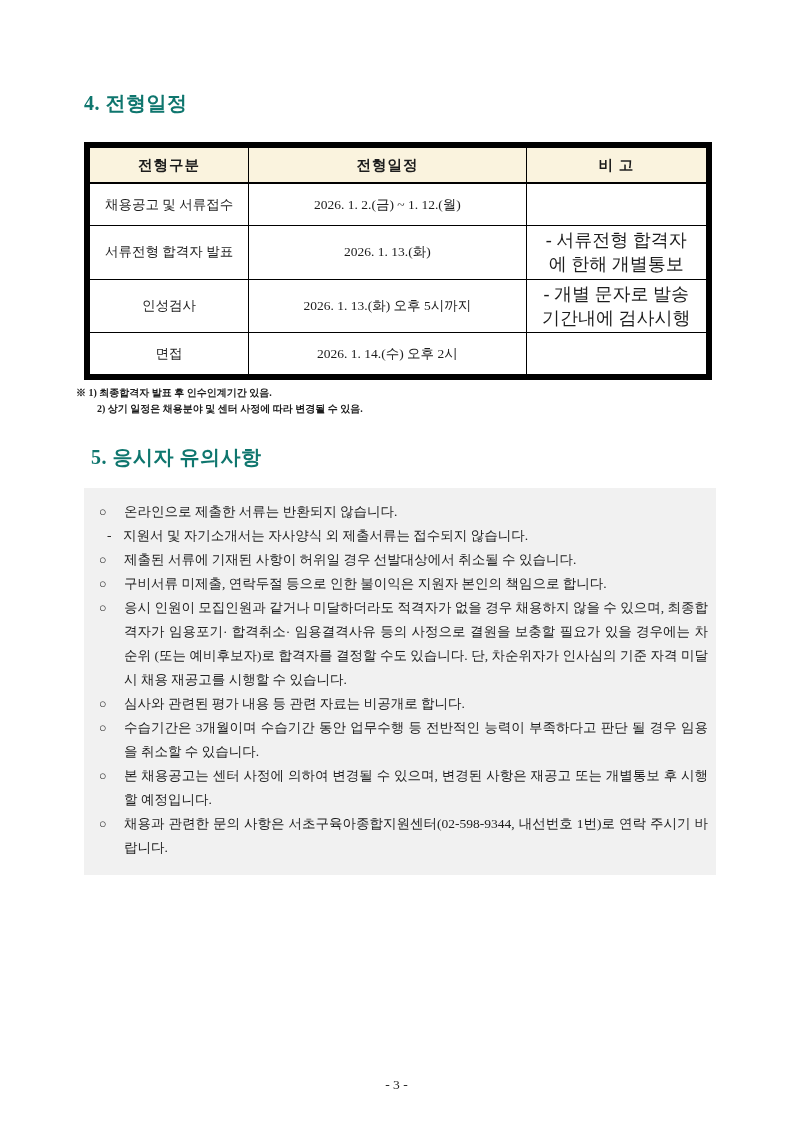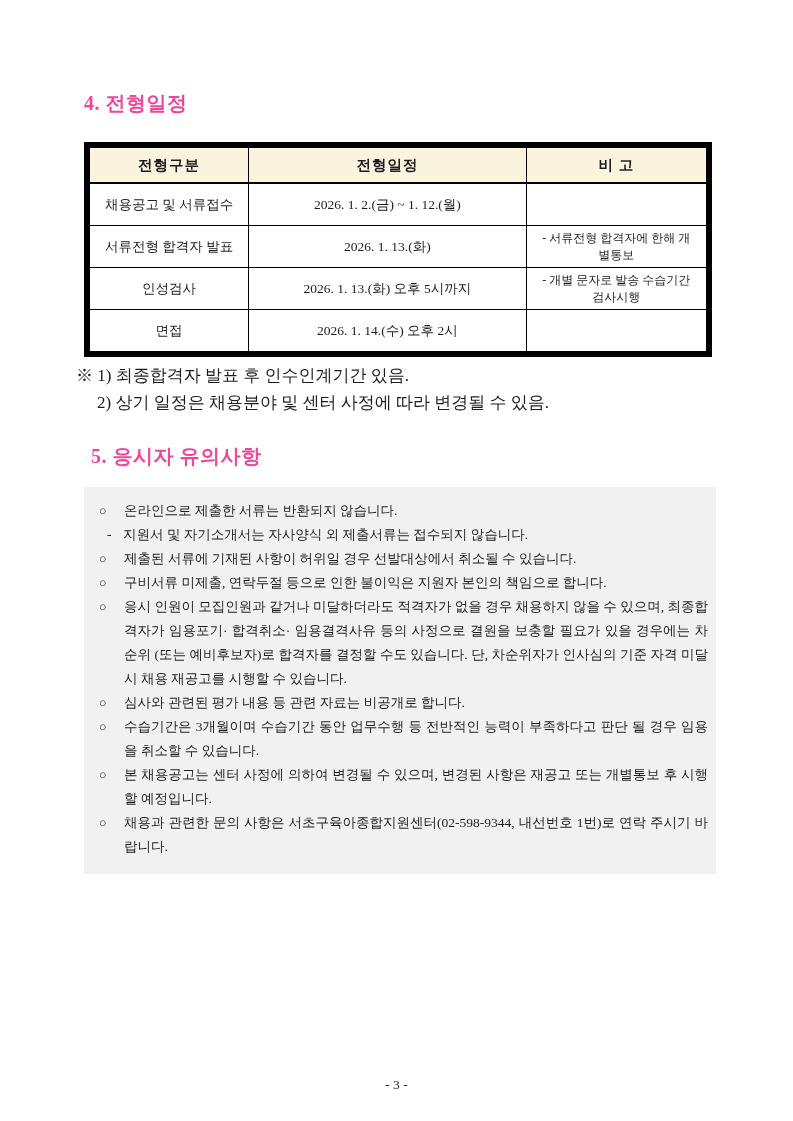--- a/index.html
+++ b/index.html
@@ -16,21 +16,21 @@
     position: absolute;
     left: 84px;
     top: 90px;
     width: 628px;
   }
   .sec-title {
     font-size: 20px;
     font-weight: bold;
     margin: 0;
     letter-spacing: 0.5px;
-    color: #ec4899;
+    color: #0f766e;
   }
   .schedule-table {
     border-collapse: collapse;
     table-layout: fixed;
     width: 100%;
     margin-top: 25px;
     border: 6px solid #000000;
   }
   .schedule-table col.c1 { width: 26%; }
   .schedule-table col.c2 { width: 44.6%; }
@@ -47,29 +47,29 @@
   }
   .schedule-table td {
     border: 1px solid #000000;
     height: 37px;
     font-size: 13.5px;
     text-align: center;
     vertical-align: middle;
     padding: 1px 8px;
   }
   .schedule-table td.note-cell {
-    font-size: 12px;
+    font-size: 18px;
     line-height: 1.35;
     padding: 2px 12px;
   }
   .footnotes {
     margin-top: 5px;
     margin-left: -8px;
-    font-size: 17px;
-    font-weight: normal;
+    font-size: 10px;
+    font-weight: bold;
     line-height: 1.6;
   }
   .footnote-line2 { padding-left: 21px; }
   .section5-title { margin-top: 27px; margin-left: 7px; }
   .notice-box {
     margin-top: 17px;
     margin-right: -4px;
     background: #F1F1F1;
     padding: 12px 8px 15px 15px;
   }
@@ -129,21 +129,21 @@
           <td class="note-cell"></td>
         </tr>
         <tr>
           <td>서류전형 합격자 발표</td>
           <td>2026. 1. 13.(화)</td>
           <td class="note-cell">- 서류전형 합격자에 한해 개별통보</td>
         </tr>
         <tr>
           <td>인성검사</td>
           <td>2026. 1. 13.(화) 오후 5시까지</td>
-          <td class="note-cell">- 개별 문자로 발송 수습기간 검사시행</td>
+          <td class="note-cell">- 개별 문자로 발송 기간내에 검사시행</td>
         </tr>
         <tr>
           <td>면접</td>
           <td>2026. 1. 14.(수) 오후 2시</td>
           <td class="note-cell"></td>
         </tr>
       </tbody>
     </table>
 
     <div class="footnotes">

